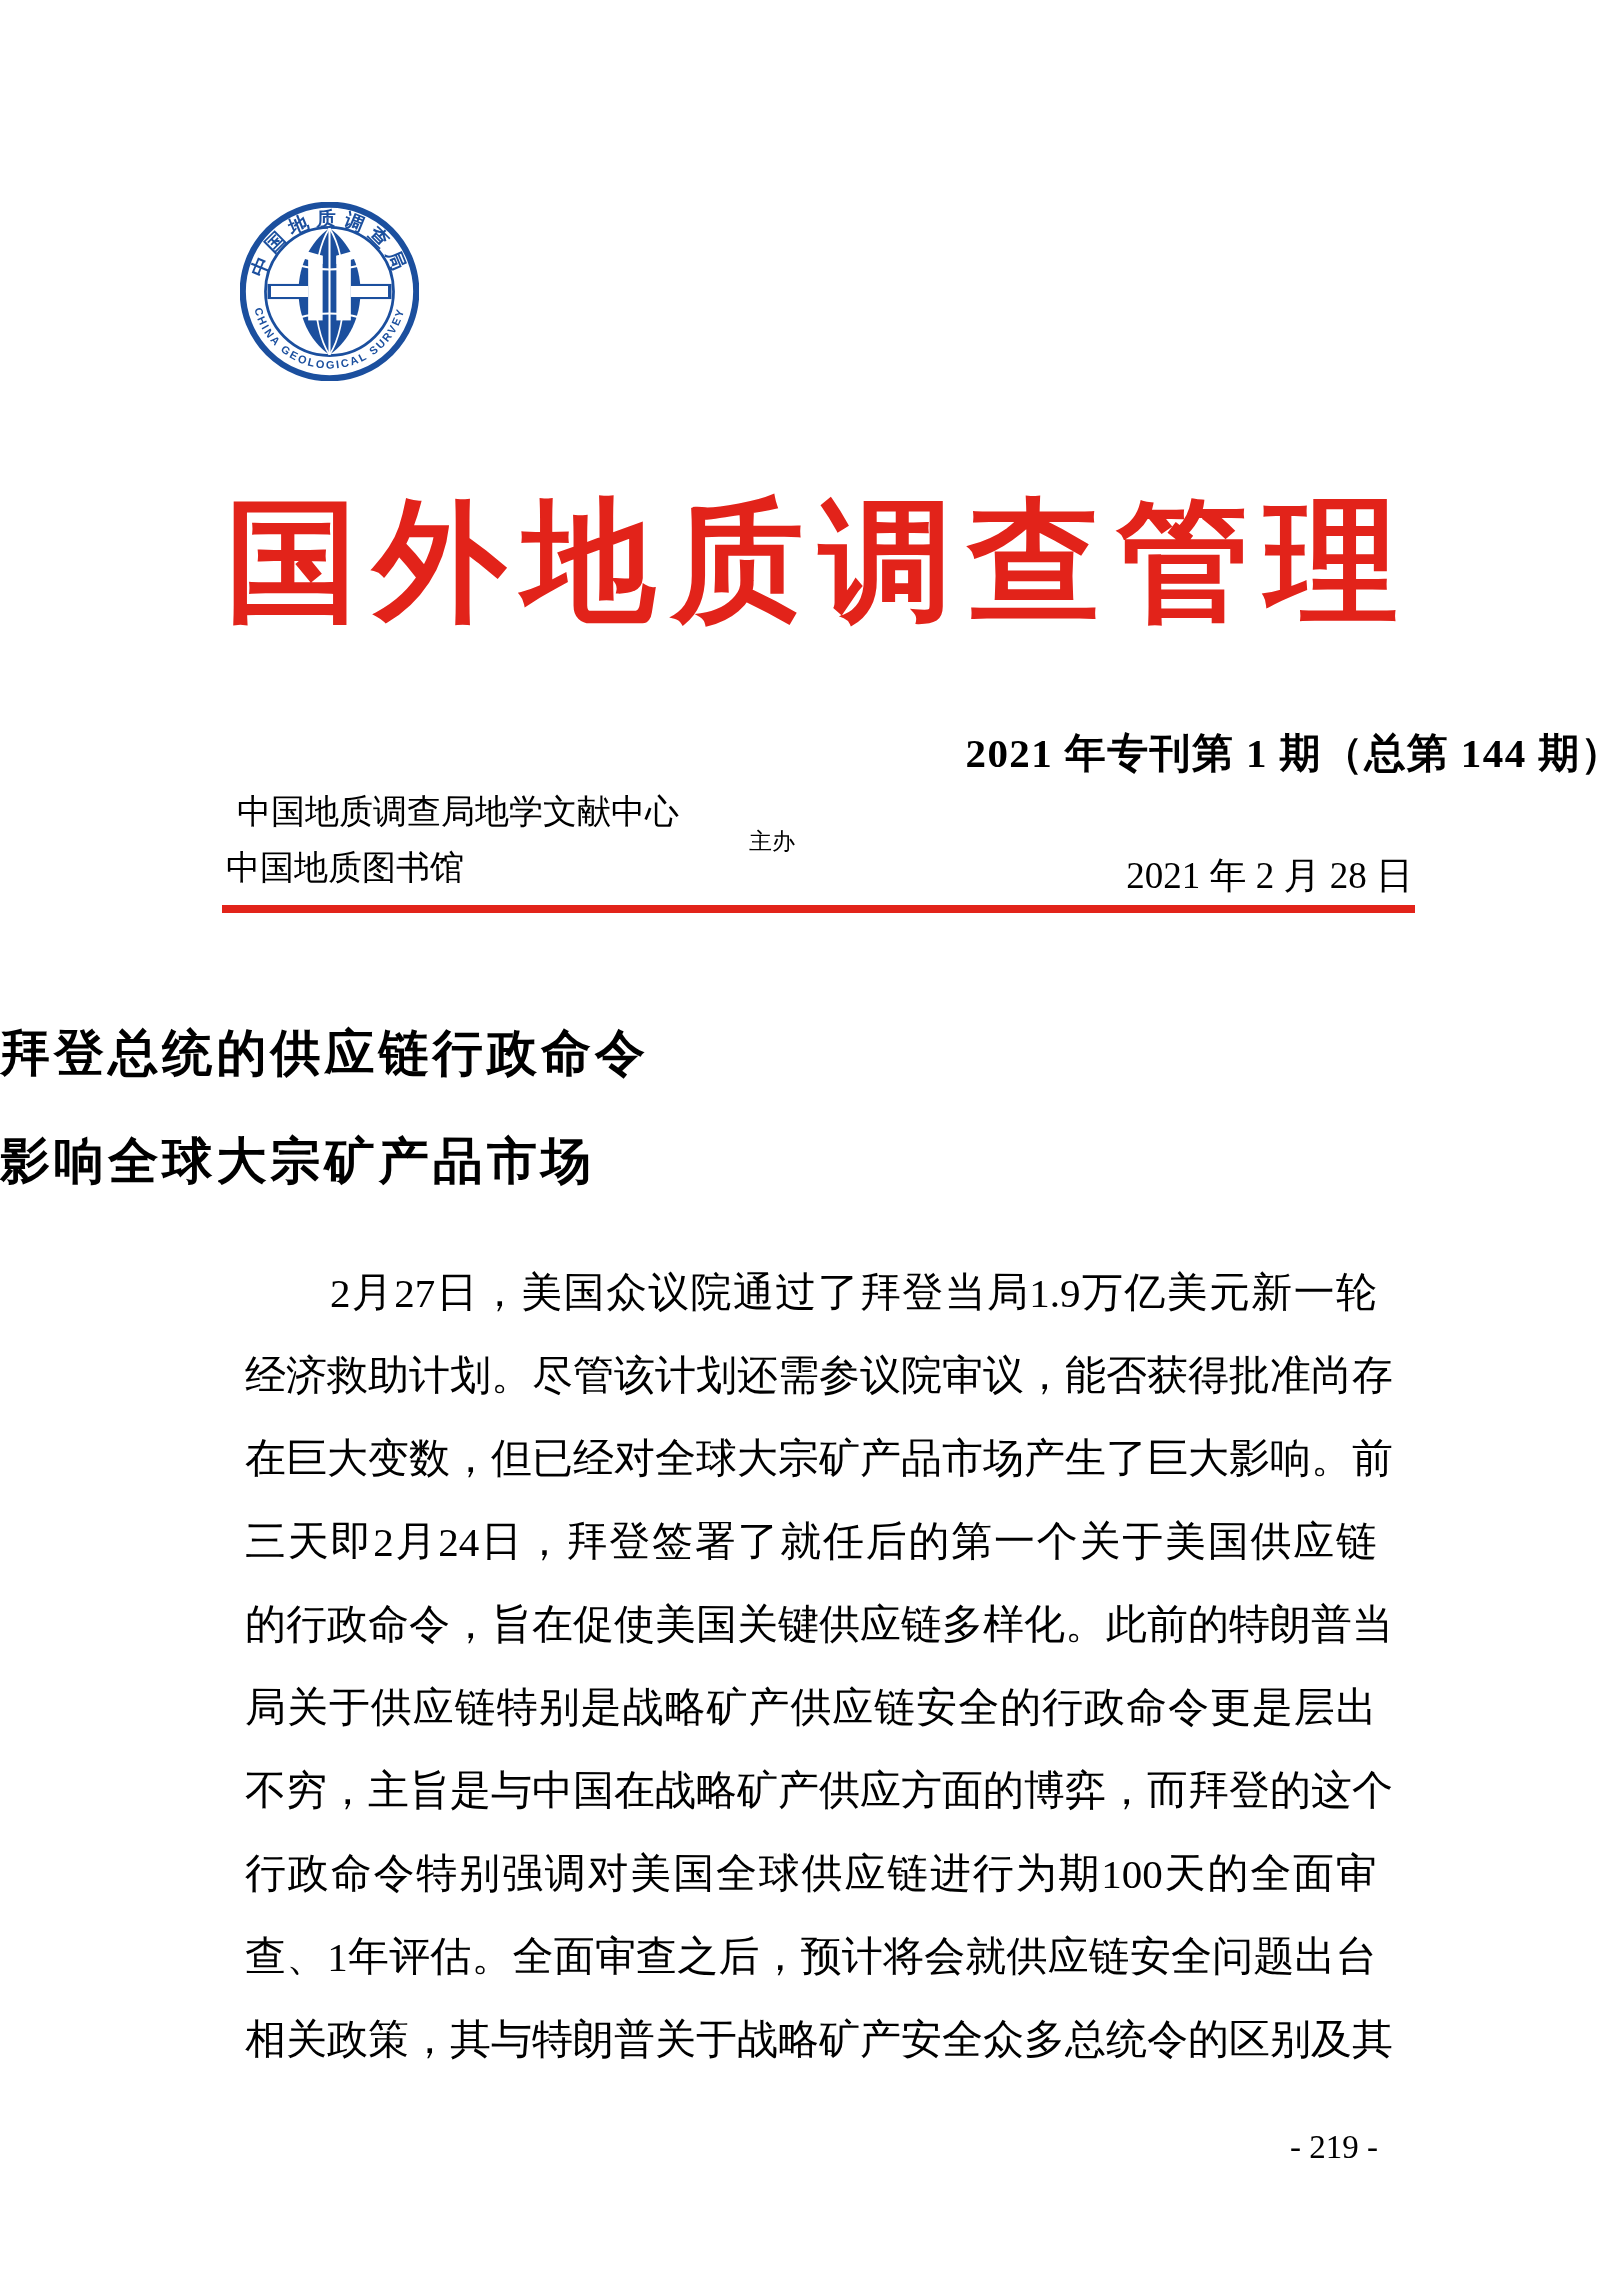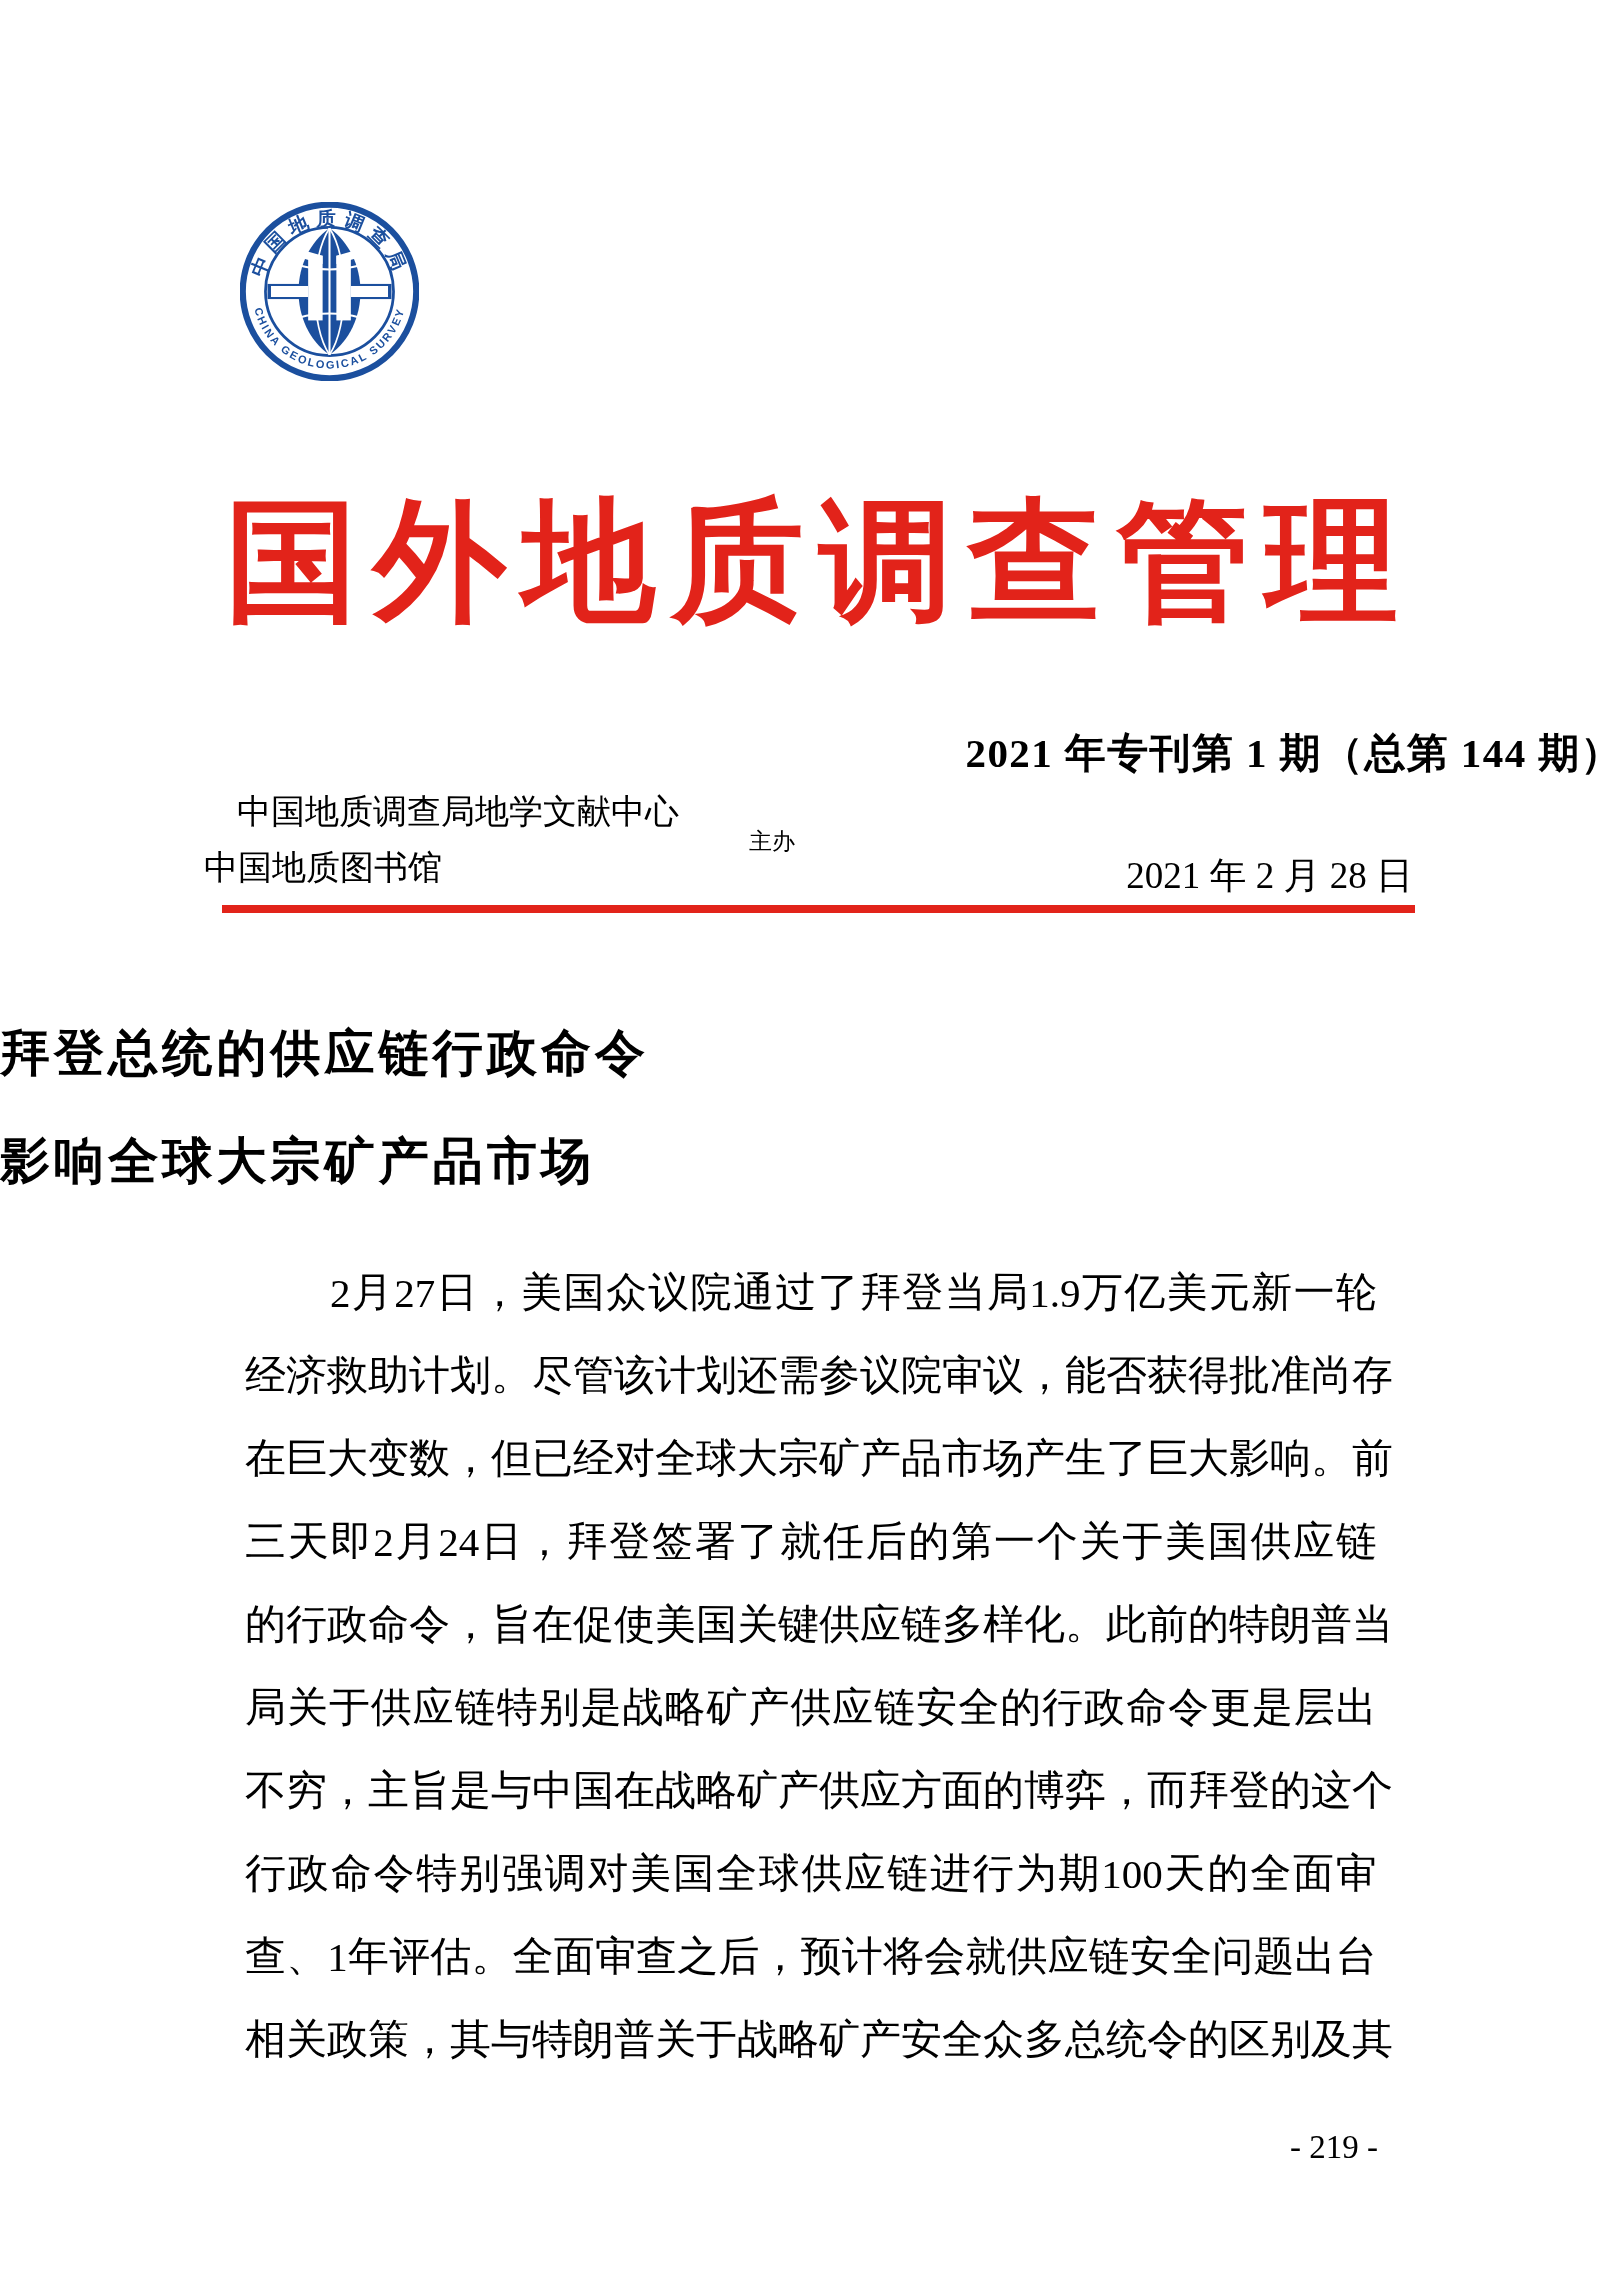--- a/index.html
+++ b/index.html
@@ -21,21 +21,21 @@
     position:absolute;left:225px;top:477px;width:1173px;height:170px;
     display:flex;justify-content:space-between;align-items:center;
     font-size:133px;font-weight:bold;color:var(--red);
     font-family:"Liberation Serif", serif;
   }
   .issue-line{
     position:absolute;left:0;top:716px;width:100%;height:75px;line-height:75px;
     text-align:right;font-size:41px;font-weight:bold;letter-spacing:1.4px;
   }
   .publisher-line-1{position:absolute;left:210px;top:791px;font-size:34px;line-height:41px;margin-left:27px;}
-  .publisher-line-2{position:absolute;left:204px;top:847px;font-size:34px;line-height:41px;}
+  .publisher-line-2{position:absolute;left:226px;top:847px;font-size:34px;line-height:41px;}
   .organizer{position:absolute;left:749px;top:822px;font-size:23px;line-height:40px;}
   .issue-date{position:absolute;right:210px;top:855px;font-size:37px;line-height:41px;}
   .red-rule{position:absolute;left:222px;top:905px;width:1193px;height:7.5px;background:var(--red);}
   .article-title{
     position:absolute;left:0;top:999px;width:100%;
     font-weight:bold;font-size:50px;letter-spacing:4.1px;
     font-family:"Liberation Sans", sans-serif;
   }
   .article-title-line{height:108px;line-height:108px;}
   .article-body{position:absolute;left:245px;top:1251px;width:1132px;}

